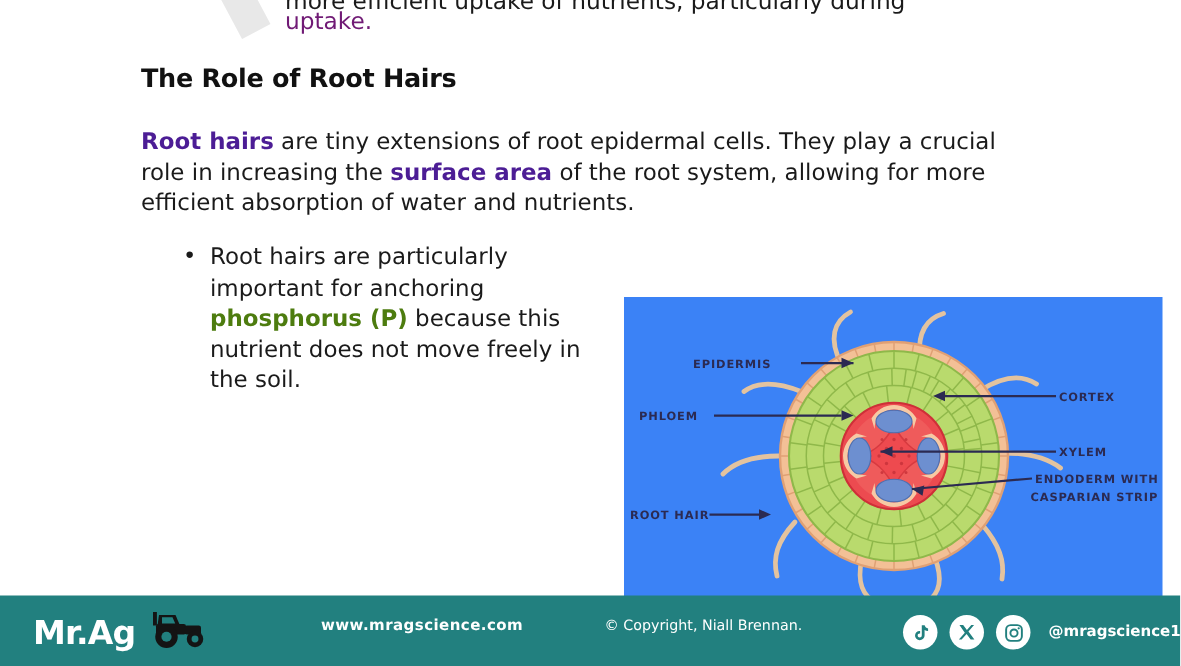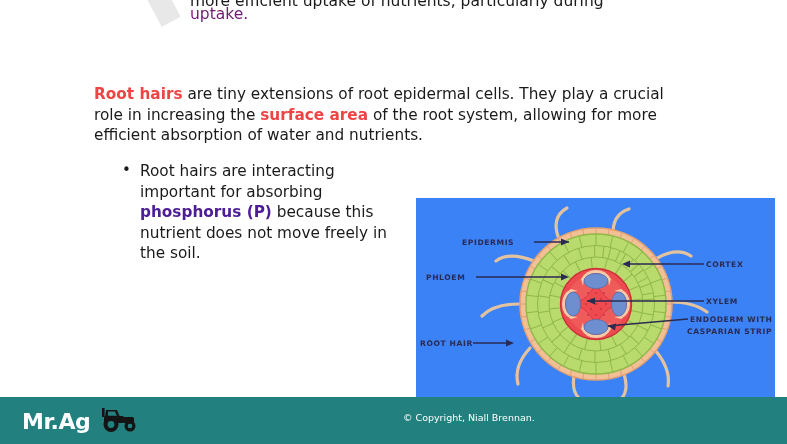--- a/index.html
+++ b/index.html
@@ -89,21 +89,21 @@
     position: absolute;
     left: 94px;
     top: 84px;
     width: 596px;
     margin: 0;
     font-size: 15.3px;
     line-height: 20.5px;
     color: #1a1a1a;
     font-family: "DejaVu Sans", sans-serif;
   }
-  p.body-para b { font-weight: bold; color: #ef4444; }
+  p.body-para b { font-weight: bold; color: #4c1d95; }
 
   ul.bullets {
     position: absolute;
     left: 118px;
     top: 161px;
     width: 290px;
     margin: 0;
     padding: 0 0 0 22px;
     list-style: none;
   }
@@ -116,21 +116,21 @@
     font-family: "DejaVu Sans", sans-serif;
   }
   ul.bullets li::before {
     content: "\2022";
     position: absolute;
     left: -18px;
     top: -1px;
     font-size: 15px;
     color: #1a1a1a;
   }
-  ul.bullets li b { font-weight: bold; color: #4c1d95; }
+  ul.bullets li b { font-weight: bold; color: #4d7c0f; }
 
   
   .figure {
     position: absolute;
     left: 416px;
     top: 170px;
     width: 359px;
     height: 211px;
     background: #3b82f6;
     overflow: hidden;
@@ -223,25 +223,26 @@
 <div id="page">
 
   <div class="watermark">Mr.Ag</div>
 
   <div class="content">
 
     <div class="clip-line">more efficient uptake of nutrients, particularly during</div>
 
     <div class="uptake-line">uptake.</div>
 
+    <h2 class="section-heading">The Role of Root Hairs</h2>
 
     <p class="body-para"><b>Root hairs</b><span> are tiny extensions of root epidermal cells. They play a crucial role in increasing the </span><b>surface area</b><span> of the root system, allowing for more efficient absorption of water and nutrients.</span></p>
 
     <ul class="bullets">
-      <li><span>Root hairs are interacting important for absorbing </span><b>phosphorus (P)</b><span> because this nutrient does not move freely in the soil.</span></li>
+      <li><span>Root hairs are particularly important for anchoring </span><b>phosphorus (P)</b><span> because this nutrient does not move freely in the soil.</span></li>
     </ul>
 
     <div class="figure">
       <svg width="359" height="211" viewBox="0 0 359 211" xmlns="http://www.w3.org/2000/svg">
 
         <g stroke="#e3c39f" stroke-width="3.2" fill="none" stroke-linecap="round">
           <path d="M145 45 C136 28 140 16 151 10"></path>
           <path d="M197 39 C196 22 203 14 213 11"></path>
           <path d="M118 63 C100 56 88 57 80 63"></path>
           <path d="M238 62 C254 52 266 52 275 58"></path>
@@ -488,17 +489,38 @@
           </g>
           <g fill="#22807f">
             <circle cx="13" cy="18.5" r="3.4"></circle>
             <circle cx="32" cy="20" r="2.3"></circle>
             <path d="M10 5.5 h7 l1.8 4.2 h-8.8 z"></path>
           </g>
         </svg>
       </span>
     </div>
 
+    <div class="footer-url">www.mragscience.com</div>
     <div class="footer-copy">© Copyright, Niall Brennan.</div>
   </div>
 
+  <div class="socials">
+    <span class="social-circle">
+      <svg width="14" height="14" viewBox="0 0 24 24" xmlns="http://www.w3.org/2000/svg">
+        <path d="M16.2 3.2c.6 2 2 3.3 3.9 3.6v2.9c-1.5.05-2.9-.4-4-1.2v6.1c0 3.3-2.6 5.6-5.6 5.6-2.9 0-5.3-2.3-5.3-5.3 0-3.1 2.6-5.5 5.8-5.2v3c-1.4-.3-2.8.6-2.8 2.1 0 1.3 1 2.3 2.3 2.3 1.4 0 2.4-1 2.4-2.6V3.2z" fill="#22807f"></path>
+      </svg>
+    </span>
+    <span class="social-circle">
+      <svg width="13" height="13" viewBox="0 0 24 24" xmlns="http://www.w3.org/2000/svg">
+        <path d="M3 3h4.6l4.6 6.3L17.6 3H21l-6.9 8.1L21.4 21h-4.6l-5-6.8L5.7 21H2.3l7.3-8.5L3 3z" fill="#22807f"></path>
+      </svg>
+    </span>
+    <span class="social-circle">
+      <svg width="14" height="14" viewBox="0 0 24 24" xmlns="http://www.w3.org/2000/svg">
+        <rect x="3" y="3" width="18" height="18" rx="5.2" fill="none" stroke="#22807f" stroke-width="2.2"></rect>
+        <circle cx="12" cy="12" r="4.1" fill="none" stroke="#22807f" stroke-width="2.2"></circle>
+        <circle cx="17.4" cy="6.6" r="1.3" fill="#22807f"></circle>
+      </svg>
+    </span>
+    <span class="handle">@mragscience1</span>
+  </div>
 
 </div>
 
 </body></html>

